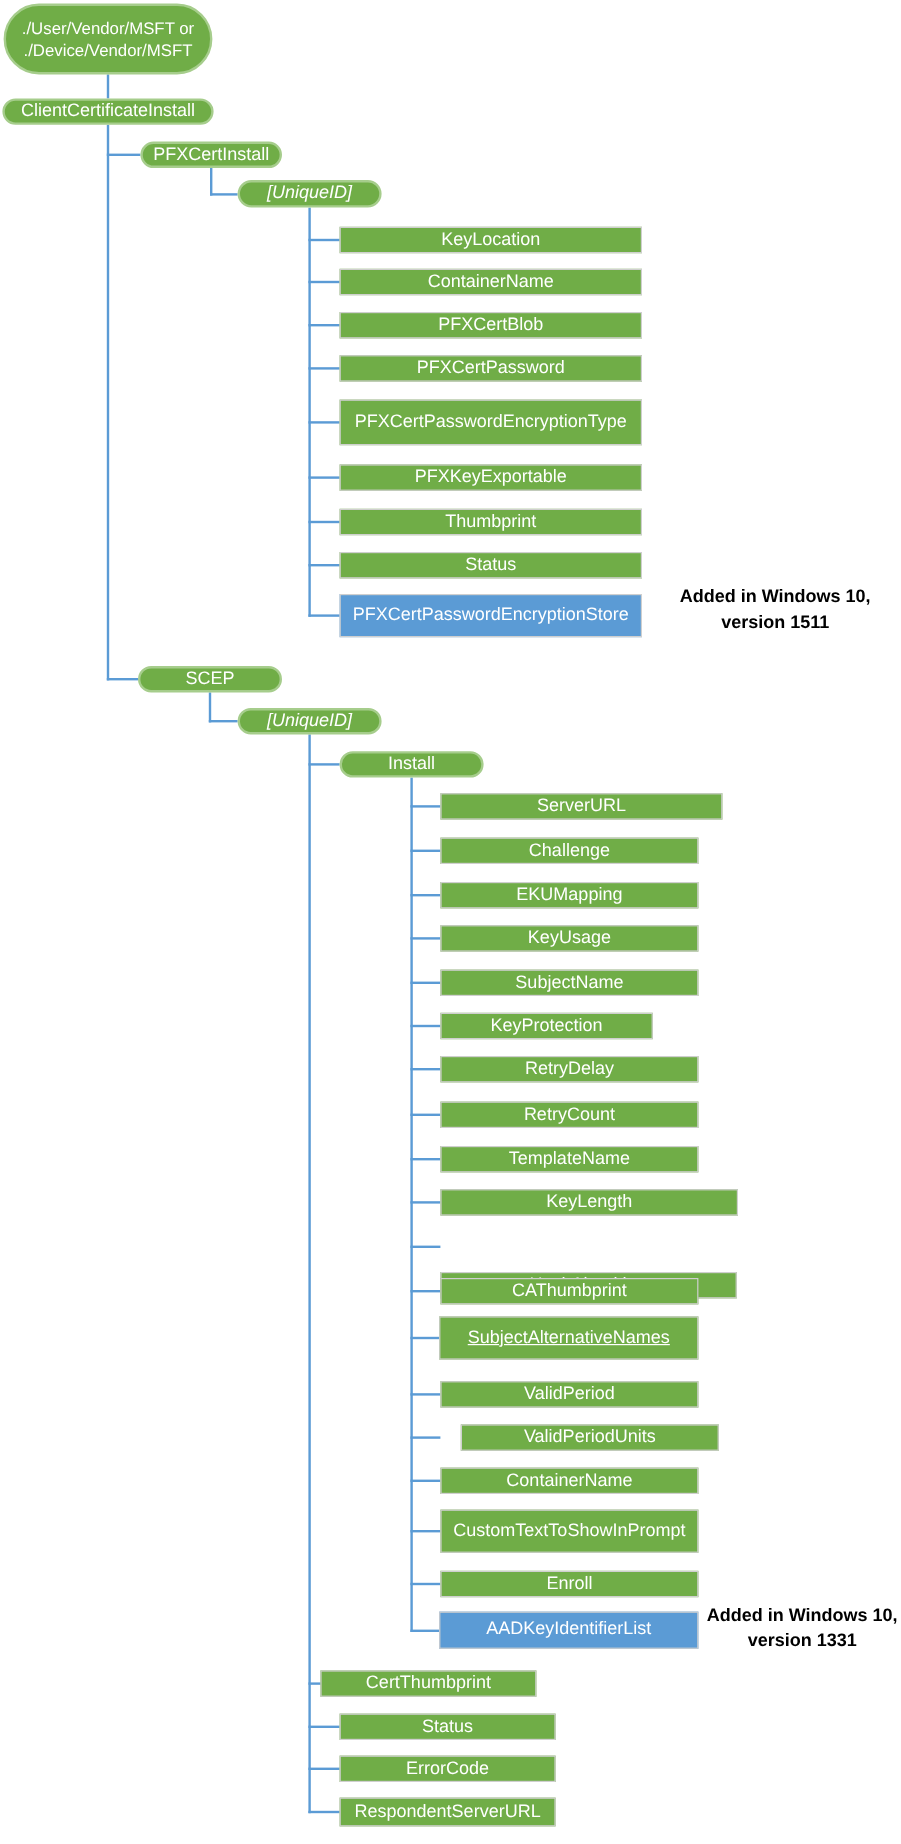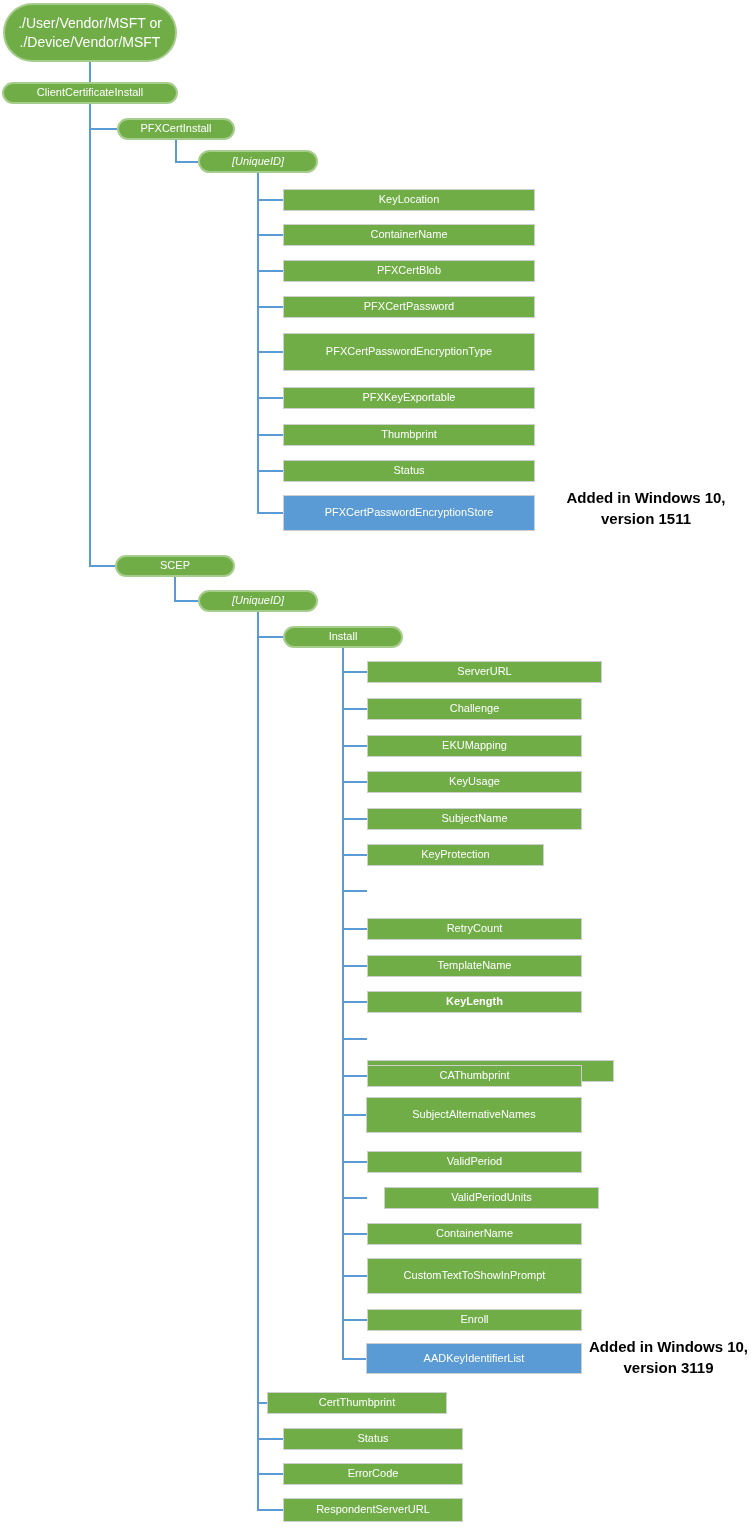--- a/index.html
+++ b/index.html
@@ -8,21 +8,21 @@
     width:751px;height:1537px;
     background:#ffffff;
     font-family:"Liberation Sans","DejaVu Sans",sans-serif;
     overflow:hidden;
   }
   .node{
     position:absolute;
     display:flex;align-items:center;justify-content:center;
     text-align:center;
     color:#ffffff;
-    font-size:11px;
+    font-size:15px;
     line-height:1.25;
     box-sizing:border-box;
     z-index:2;
   }
   .node.pill{border-radius:999px;border:2px solid #a6cd8c;}
   .node.box{border:1px solid #cfcfcf;}
   .node.green{background:#70AD47;}
   .node.blue{background:#5B9BD5;}
   .node.italic{font-style:italic;}
   .node.multiline{font-size:14px;line-height:19px;}
@@ -109,37 +109,38 @@
     <div class="node box blue" style="left: 283px; top: 495px; width: 252px; height: 36px;">PFXCertPasswordEncryptionStore</div>
     <div class="node pill green" style="left: 115px; top: 555px; width: 120px; height: 22px;">SCEP</div>
     <div class="node pill green italic" style="left: 198px; top: 590px; width: 120px; height: 22px;">[UniqueID]</div>
     <div class="node pill green" style="left: 283px; top: 626px; width: 120px; height: 22px;">Install</div>
     <div class="node box green" style="left: 367px; top: 661px; width: 235px; height: 22px;">ServerURL</div>
     <div class="node box green" style="left: 367px; top: 698px; width: 215px; height: 22px;">Challenge</div>
     <div class="node box green" style="left: 367px; top: 735px; width: 215px; height: 22px;">EKUMapping</div>
     <div class="node box green" style="left: 367px; top: 771px; width: 215px; height: 22px;">KeyUsage</div>
     <div class="node box green" style="left: 367px; top: 808px; width: 215px; height: 22px;">SubjectName</div>
     <div class="node box green" style="left: 367px; top: 844px; width: 177px; height: 22px;">KeyProtection</div>
+    <div class="node box green" style="left: 367px; top: 880px; width: 215px; height: 22px;">RetryDelay</div>
     <div class="node box green" style="left: 367px; top: 918px; width: 215px; height: 22px;">RetryCount</div>
     <div class="node box green" style="left: 367px; top: 955px; width: 215px; height: 22px;">TemplateName</div>
-    <div class="node box green" style="left: 367px; top: 991px; width: 215px; height: 22px; font-weight: bold;">KeyLength</div>
+    <div class="node box green" style="left: 367px; top: 991px; width: 248px; height: 22px;">KeyLength</div>
     <div class="node box green" style="left: 367px; top: 1028px; width: 247px; height: 22px; margin-top: 32px;">HashAlgorithm</div>
     <div class="node box green" style="left: 367px; top: 1065px; width: 215px; height: 22px;">CAThumbprint</div>
-    <div class="node box green" style="left: 366px; top: 1097px; width: 216px; height: 36px;">SubjectAlternativeNames</div>
+    <div class="node box green" style="left: 366px; top: 1097px; width: 216px; height: 36px; text-decoration: underline;">SubjectAlternativeNames</div>
     <div class="node box green" style="left: 367px; top: 1151px; width: 215px; height: 22px;">ValidPeriod</div>
     <div class="node box green" style="left: 367px; top: 1187px; width: 215px; height: 22px; margin-left: 17px;">ValidPeriodUnits</div>
     <div class="node box green" style="left: 367px; top: 1223px; width: 215px; height: 22px;">ContainerName</div>
     <div class="node box green" style="left: 367px; top: 1258px; width: 215px; height: 36px;">CustomTextToShowInPrompt</div>
     <div class="node box green" style="left: 367px; top: 1309px; width: 215px; height: 22px;">Enroll</div>
     <div class="node box blue" style="left: 366px; top: 1343px; width: 216px; height: 31px;">AADKeyIdentifierList</div>
     <div class="node box green" style="left: 267px; top: 1392px; width: 180px; height: 22px;">CertThumbprint</div>
     <div class="node box green" style="left: 283px; top: 1428px; width: 180px; height: 22px;">Status</div>
     <div class="node box green" style="left: 283px; top: 1463px; width: 180px; height: 22px;">ErrorCode</div>
     <div class="node box green" style="left: 283px; top: 1498px; width: 180px; height: 24px;">RespondentServerURL</div>
     <div class="annotation" style="left: 540px; top: 487px; width: 212px; color: rgb(0, 0, 0);">
       <div>Added in Windows 10,</div>
       <div>version 1511</div>
     </div>
     <div class="annotation" style="left: 586px; top: 1336px; width: 165px; color: rgb(0, 0, 0);">
       <div>Added in Windows 10,</div>
-      <div>version 3119</div>
+      <div>version 1331</div>
     </div>
   </div>
 
 </body></html>

